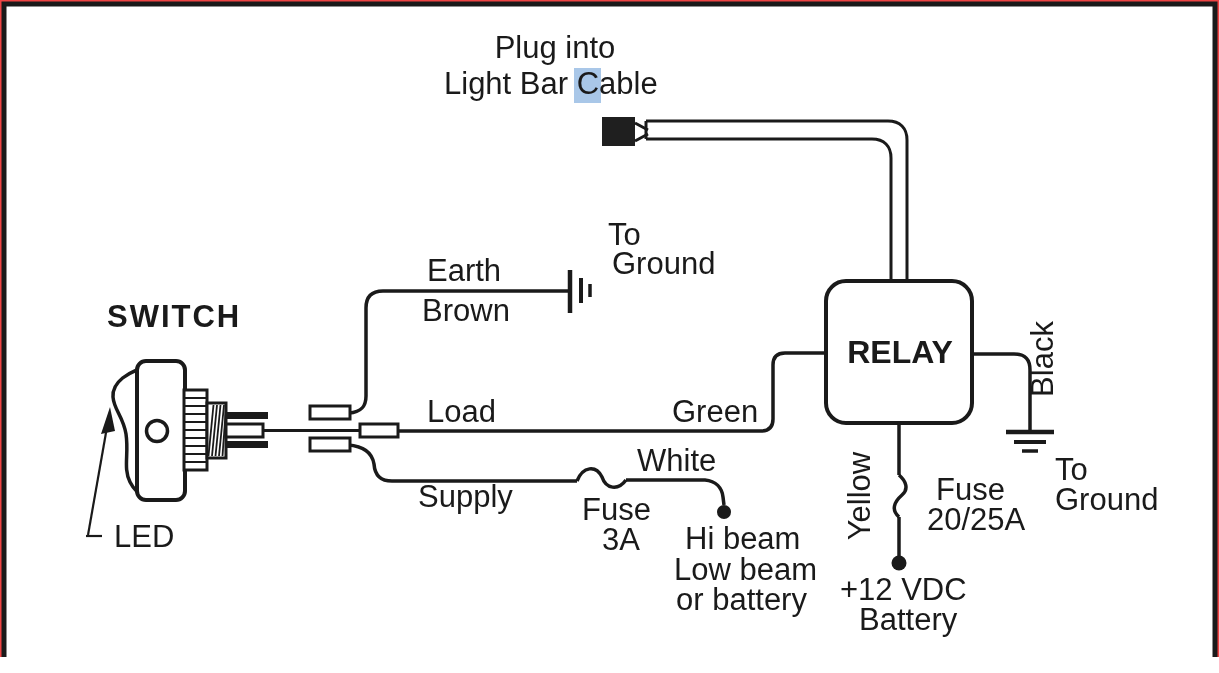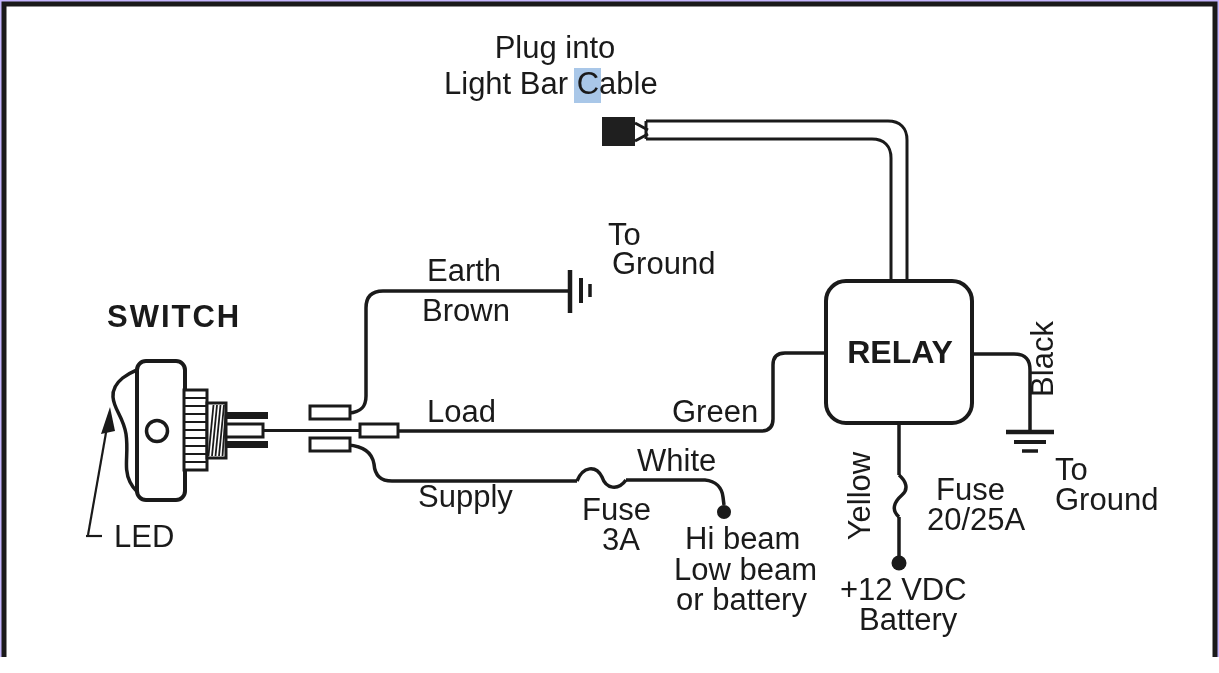--- a/index.html
+++ b/index.html
@@ -1,16 +1,16 @@
 <!DOCTYPE html>
 <html><head>
 <meta charset="utf-8">
 <style>
   html,body{margin:0;padding:0;background:#ffffff;}
-  .stage{position:relative;width:1219px;height:657px;background:#c4b5fd;}
+  .stage{position:relative;width:1219px;height:657px;background:#ef4444;}
   svg{display:block;}
   .w{fill:none;stroke:#1a1a1a;stroke-width:3.5;}
   .thin{fill:none;stroke:#1a1a1a;stroke-width:3;}
   .outl{fill:#ffffff;stroke:#1a1a1a;stroke-width:3;}
   .txt{font-family:"Liberation Sans",sans-serif;font-size:31px;fill:#1a1a1a;}
   .bold{font-weight:bold;}
   .rib{stroke:#1a1a1a;stroke-width:2;}
   .hatch{stroke:#1a1a1a;stroke-width:1.8;}
 </style>
 </head>

